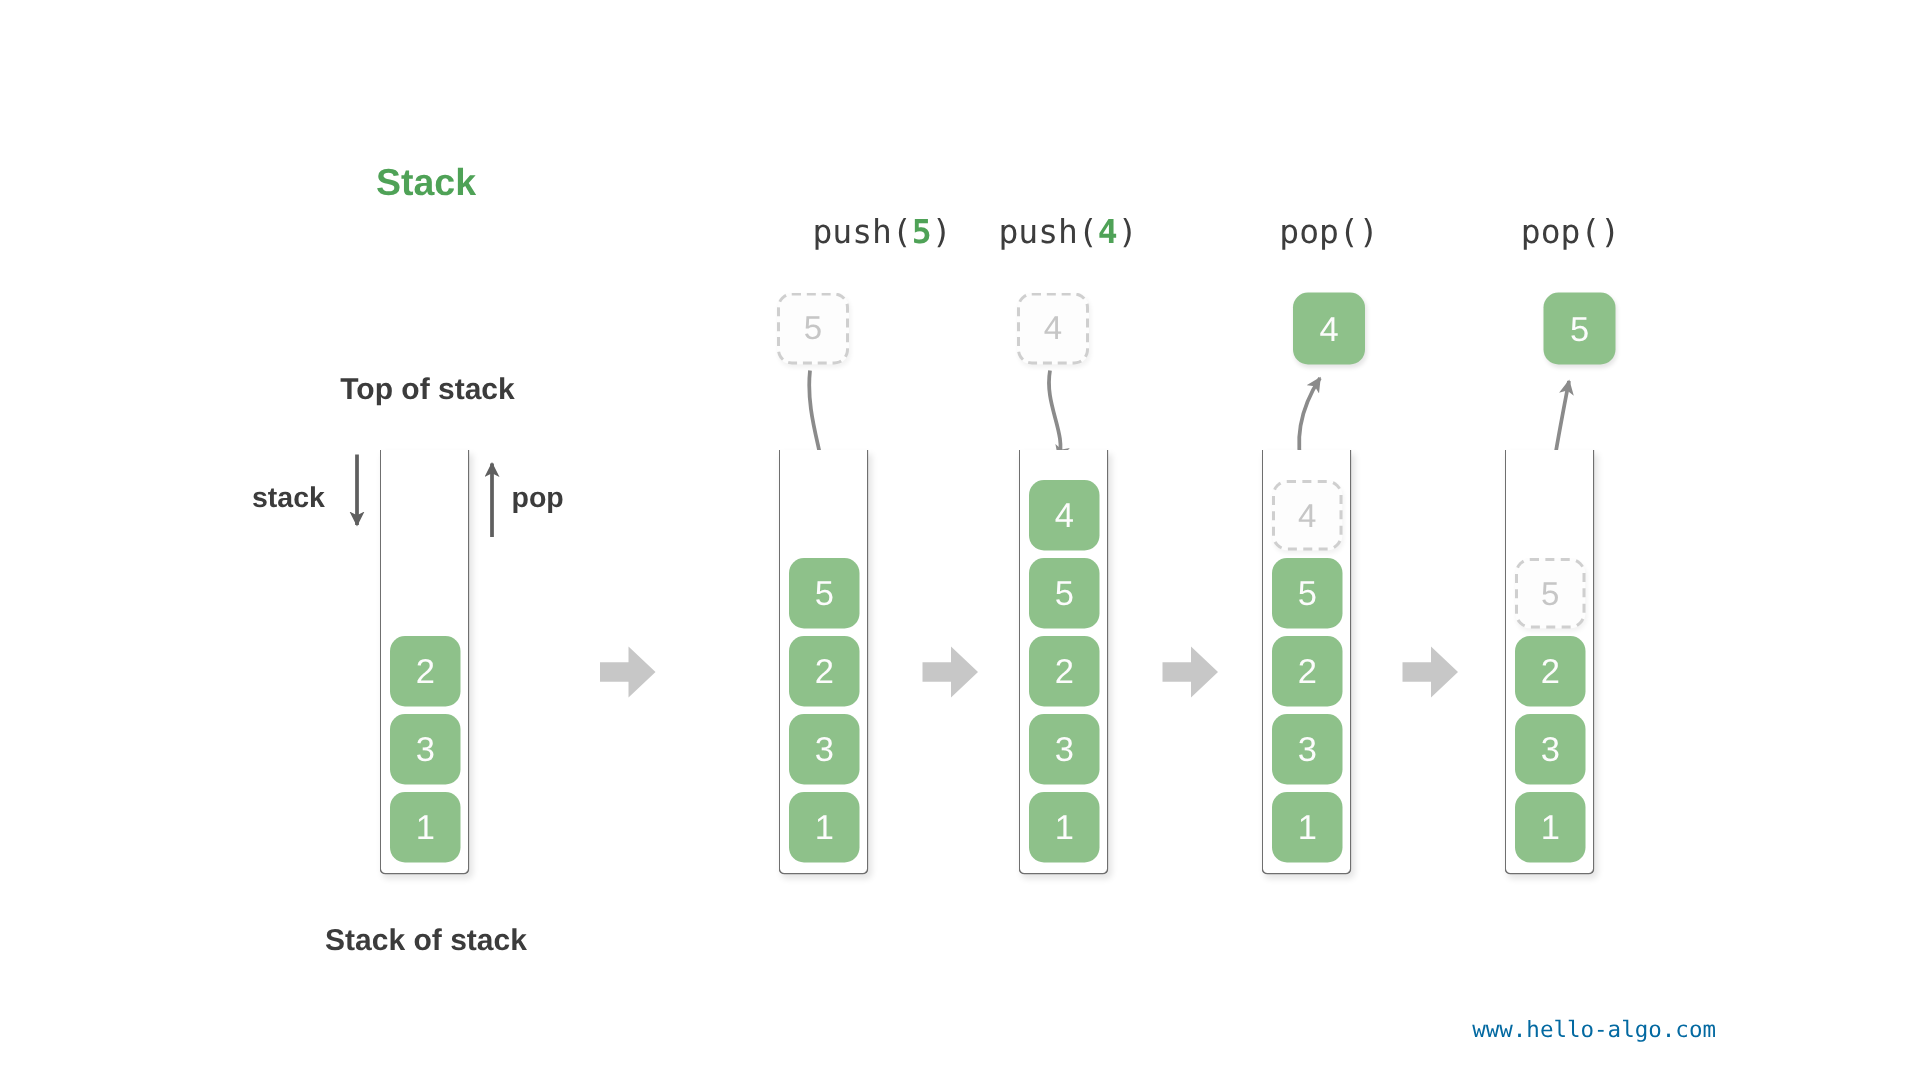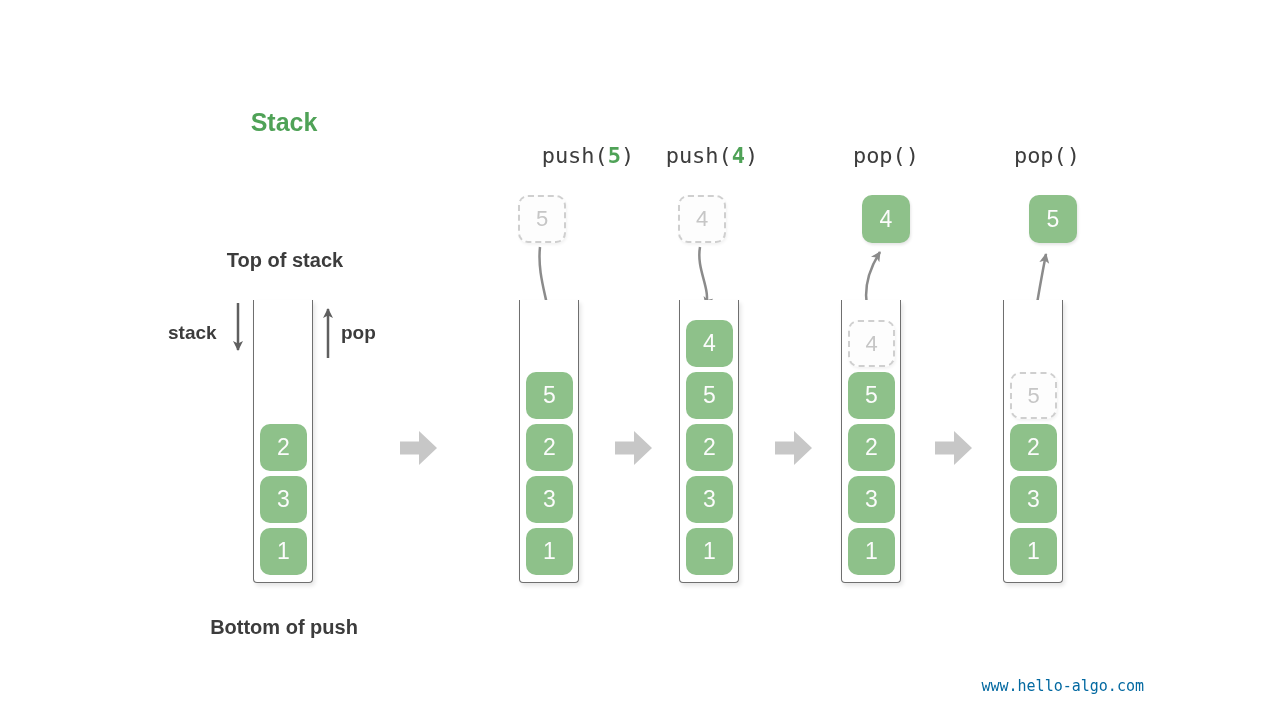--- a/index.html
+++ b/index.html
@@ -129,21 +129,21 @@
     <path d="M1029,361 C1033,322 1039,290 1046,254" stroke="#8b8b8b" stroke-width="2.5" fill="none" marker-end="url(#ah-gray)"></path>
 
     <polygon fill="#c7c7c7" transform="translate(400,430)" points="0,11.5 19,11.5 19,1 37,18 19,35 19,24.5 0,24.5"></polygon>
     <polygon fill="#c7c7c7" transform="translate(615,430)" points="0,11.5 19,11.5 19,1 37,18 19,35 19,24.5 0,24.5"></polygon>
     <polygon fill="#c7c7c7" transform="translate(775,430)" points="0,11.5 19,11.5 19,1 37,18 19,35 19,24.5 0,24.5"></polygon>
     <polygon fill="#c7c7c7" transform="translate(935,430)" points="0,11.5 19,11.5 19,1 37,18 19,35 19,24.5 0,24.5"></polygon>
   </svg>
 
   <div class="title">Stack</div>
   <div class="caption top">Top of stack</div>
-  <div class="caption bottom">Bottom of push</div>
+  <div class="caption bottom">Stack of stack</div>
   <div class="side-label push">stack</div>
   <div class="side-label pop">pop</div>
 
   <div class="op-label" style="left:588px">
     <span>push(</span><span class="arg">5</span><span>)</span>
   </div>
   <div class="op-label" style="left:712px">
     <span>push(</span><span class="arg">4</span><span>)</span>
   </div>
   <div class="op-label" style="left:886px">

